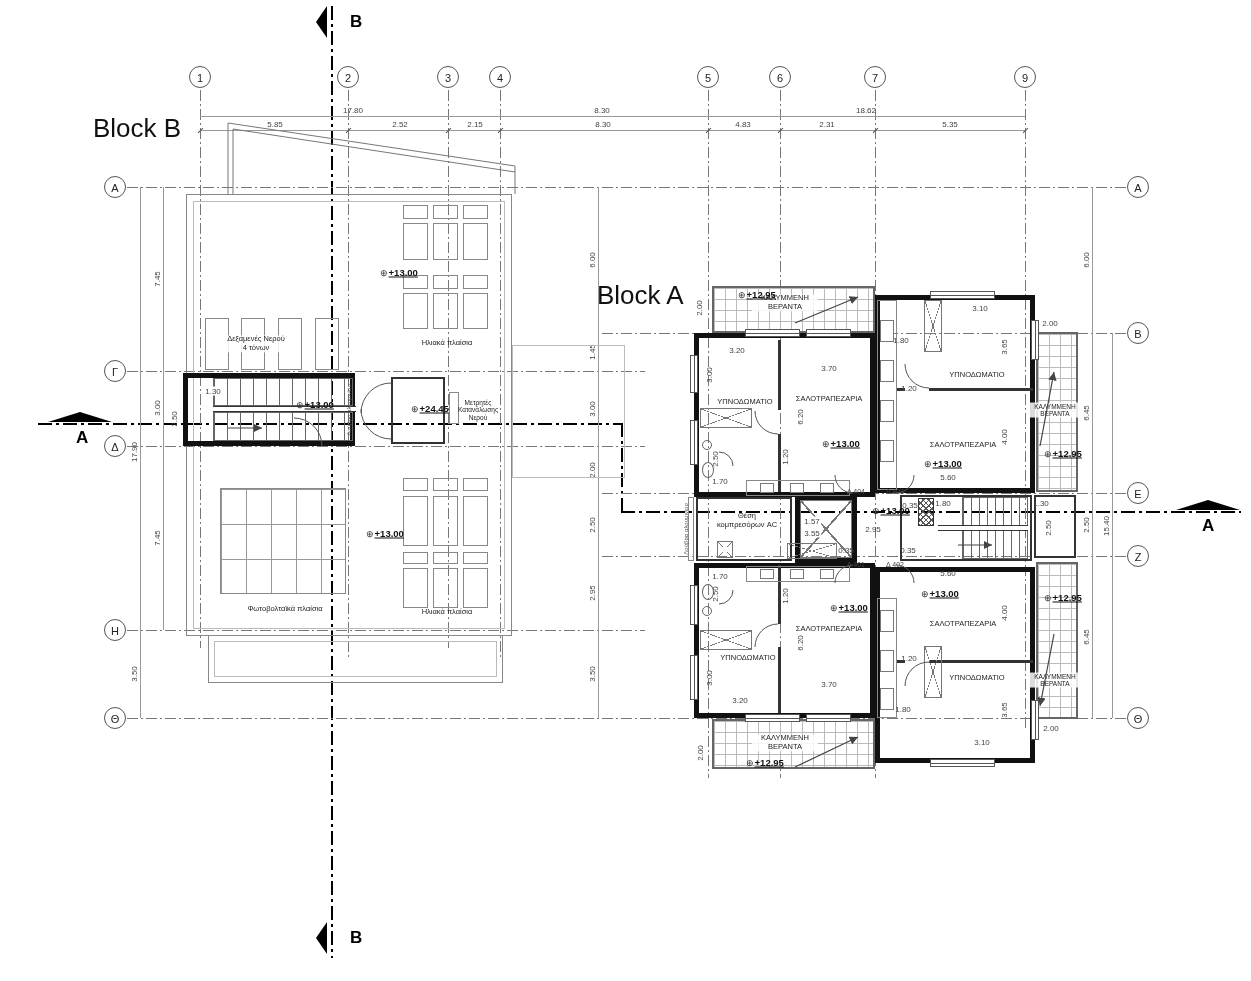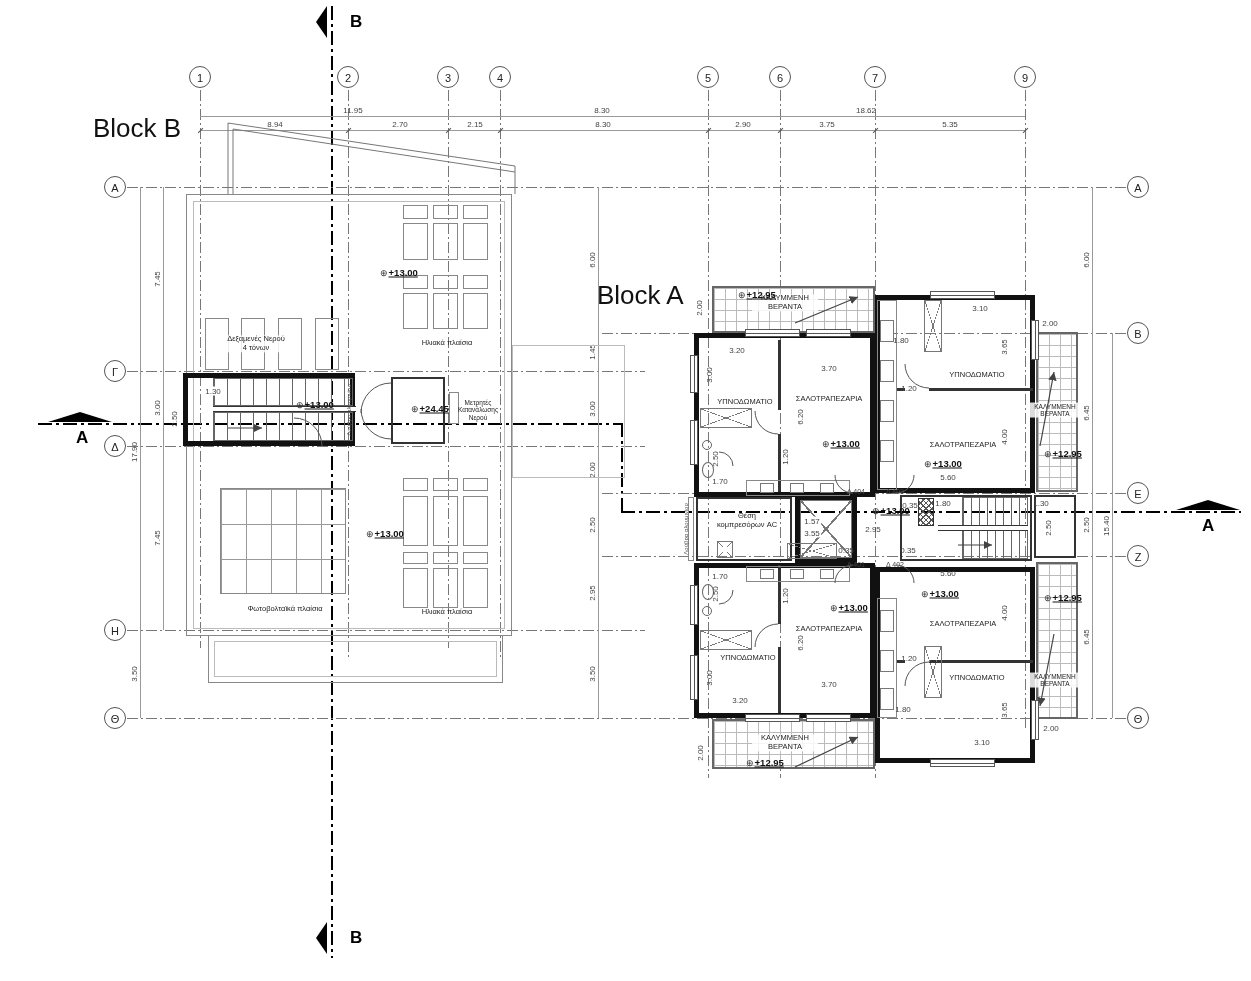--- a/index.html
+++ b/index.html
@@ -116,29 +116,29 @@
   <div class="abs dl" style="left:1112px;top:333px;width:1px;height:385px"></div>
   <div class="abs tick" style="left:200px;top:127px"></div>
   <div class="abs tick" style="left:348px;top:127px"></div>
   <div class="abs tick" style="left:448px;top:127px"></div>
   <div class="abs tick" style="left:500px;top:127px"></div>
   <div class="abs tick" style="left:708px;top:127px"></div>
   <div class="abs tick" style="left:780px;top:127px"></div>
   <div class="abs tick" style="left:875px;top:127px"></div>
   <div class="abs tick" style="left:1025px;top:127px"></div>
 
-  <span class="abs dim" style="left:353px;top:110px">11.95</span>
+  <span class="abs dim" style="left:353px;top:110px">17.80</span>
   <span class="abs dim" style="left:602px;top:110px">8.30</span>
   <span class="abs dim" style="left:866px;top:110px">18.62</span>
-  <span class="abs dim" style="left:275px;top:124px">8.94</span>
-  <span class="abs dim" style="left:400px;top:124px">2.70</span>
+  <span class="abs dim" style="left:275px;top:124px">5.85</span>
+  <span class="abs dim" style="left:400px;top:124px">2.52</span>
   <span class="abs dim" style="left:475px;top:124px">2.15</span>
   <span class="abs dim" style="left:603px;top:124px">8.30</span>
-  <span class="abs dim" style="left:743px;top:124px">2.90</span>
-  <span class="abs dim" style="left:827px;top:124px">3.75</span>
+  <span class="abs dim" style="left:743px;top:124px">4.83</span>
+  <span class="abs dim" style="left:827px;top:124px">2.31</span>
   <span class="abs dim" style="left:950px;top:124px">5.35</span>
 
   <span class="abs dim v" style="left:134px;top:452px">17.90</span>
   <span class="abs dim v" style="left:134px;top:674px">3.50</span>
   <span class="abs dim v" style="left:157px;top:279px">7.45</span>
   <span class="abs dim v" style="left:157px;top:408px">3.00</span>
   <span class="abs dim v" style="left:174px;top:419px">2.50</span>
   <span class="abs dim v" style="left:157px;top:538px">7.45</span>
 
   <span class="abs dim v" style="left:592px;top:260px">6.00</span>

